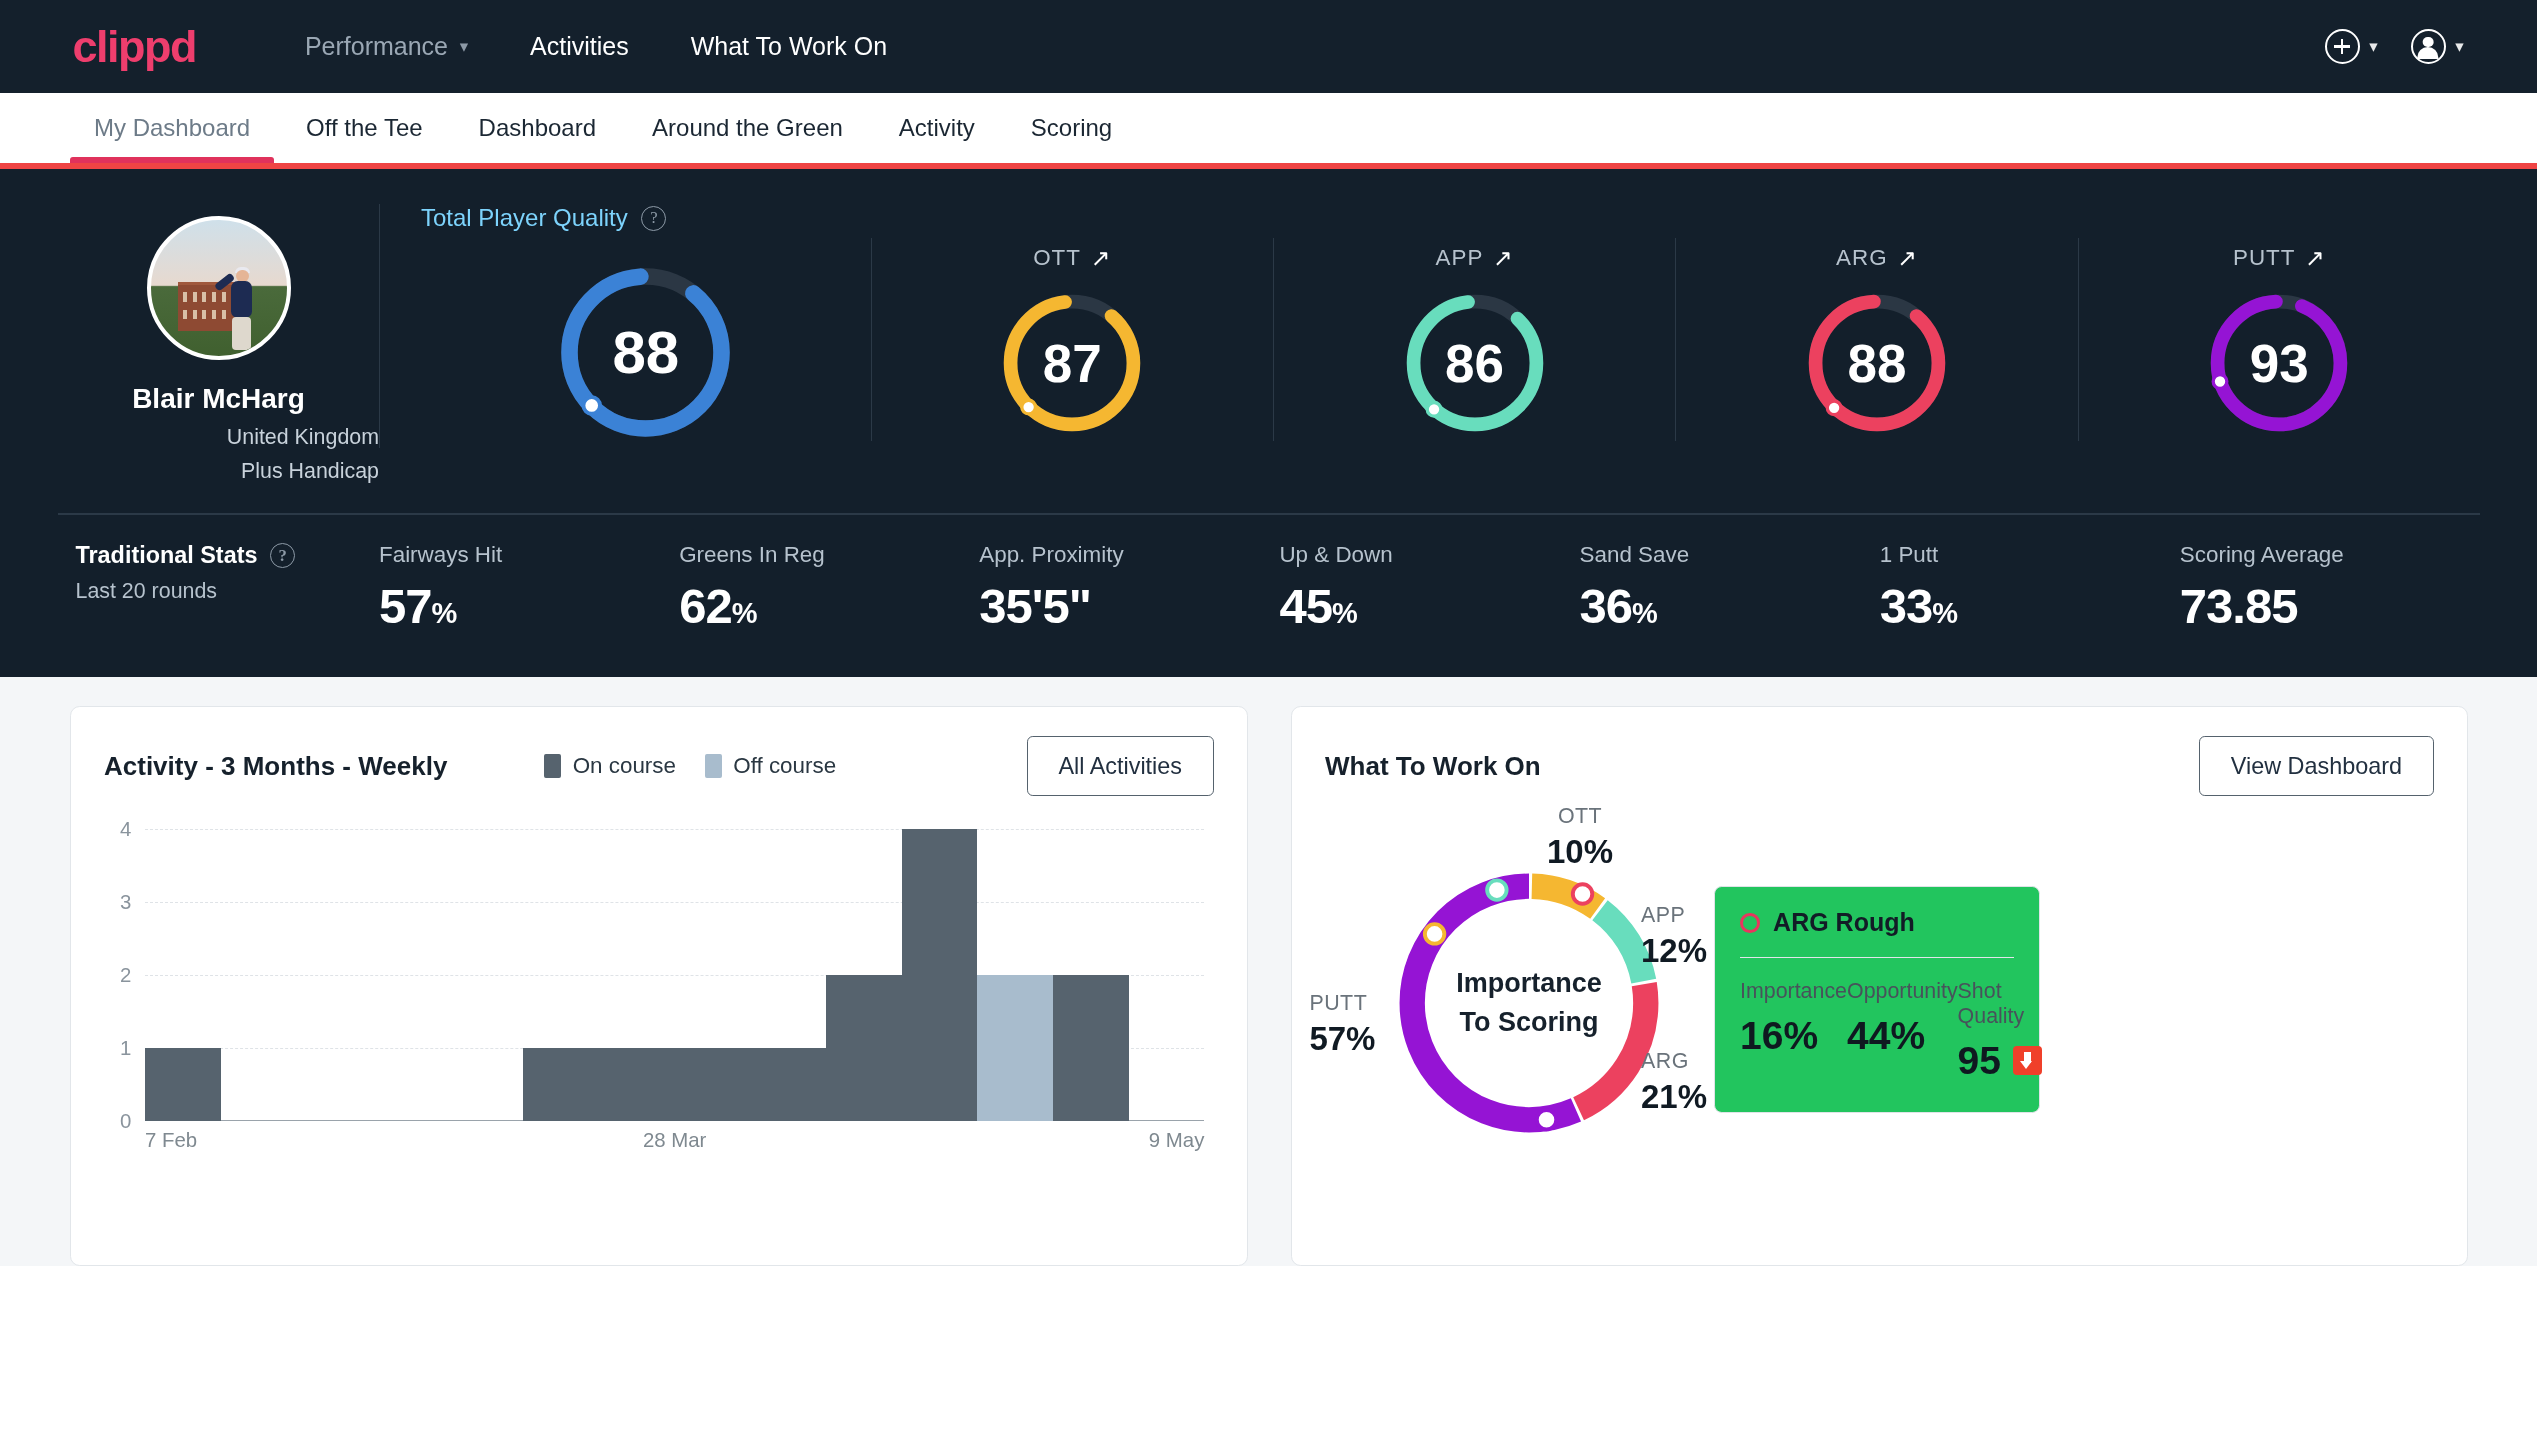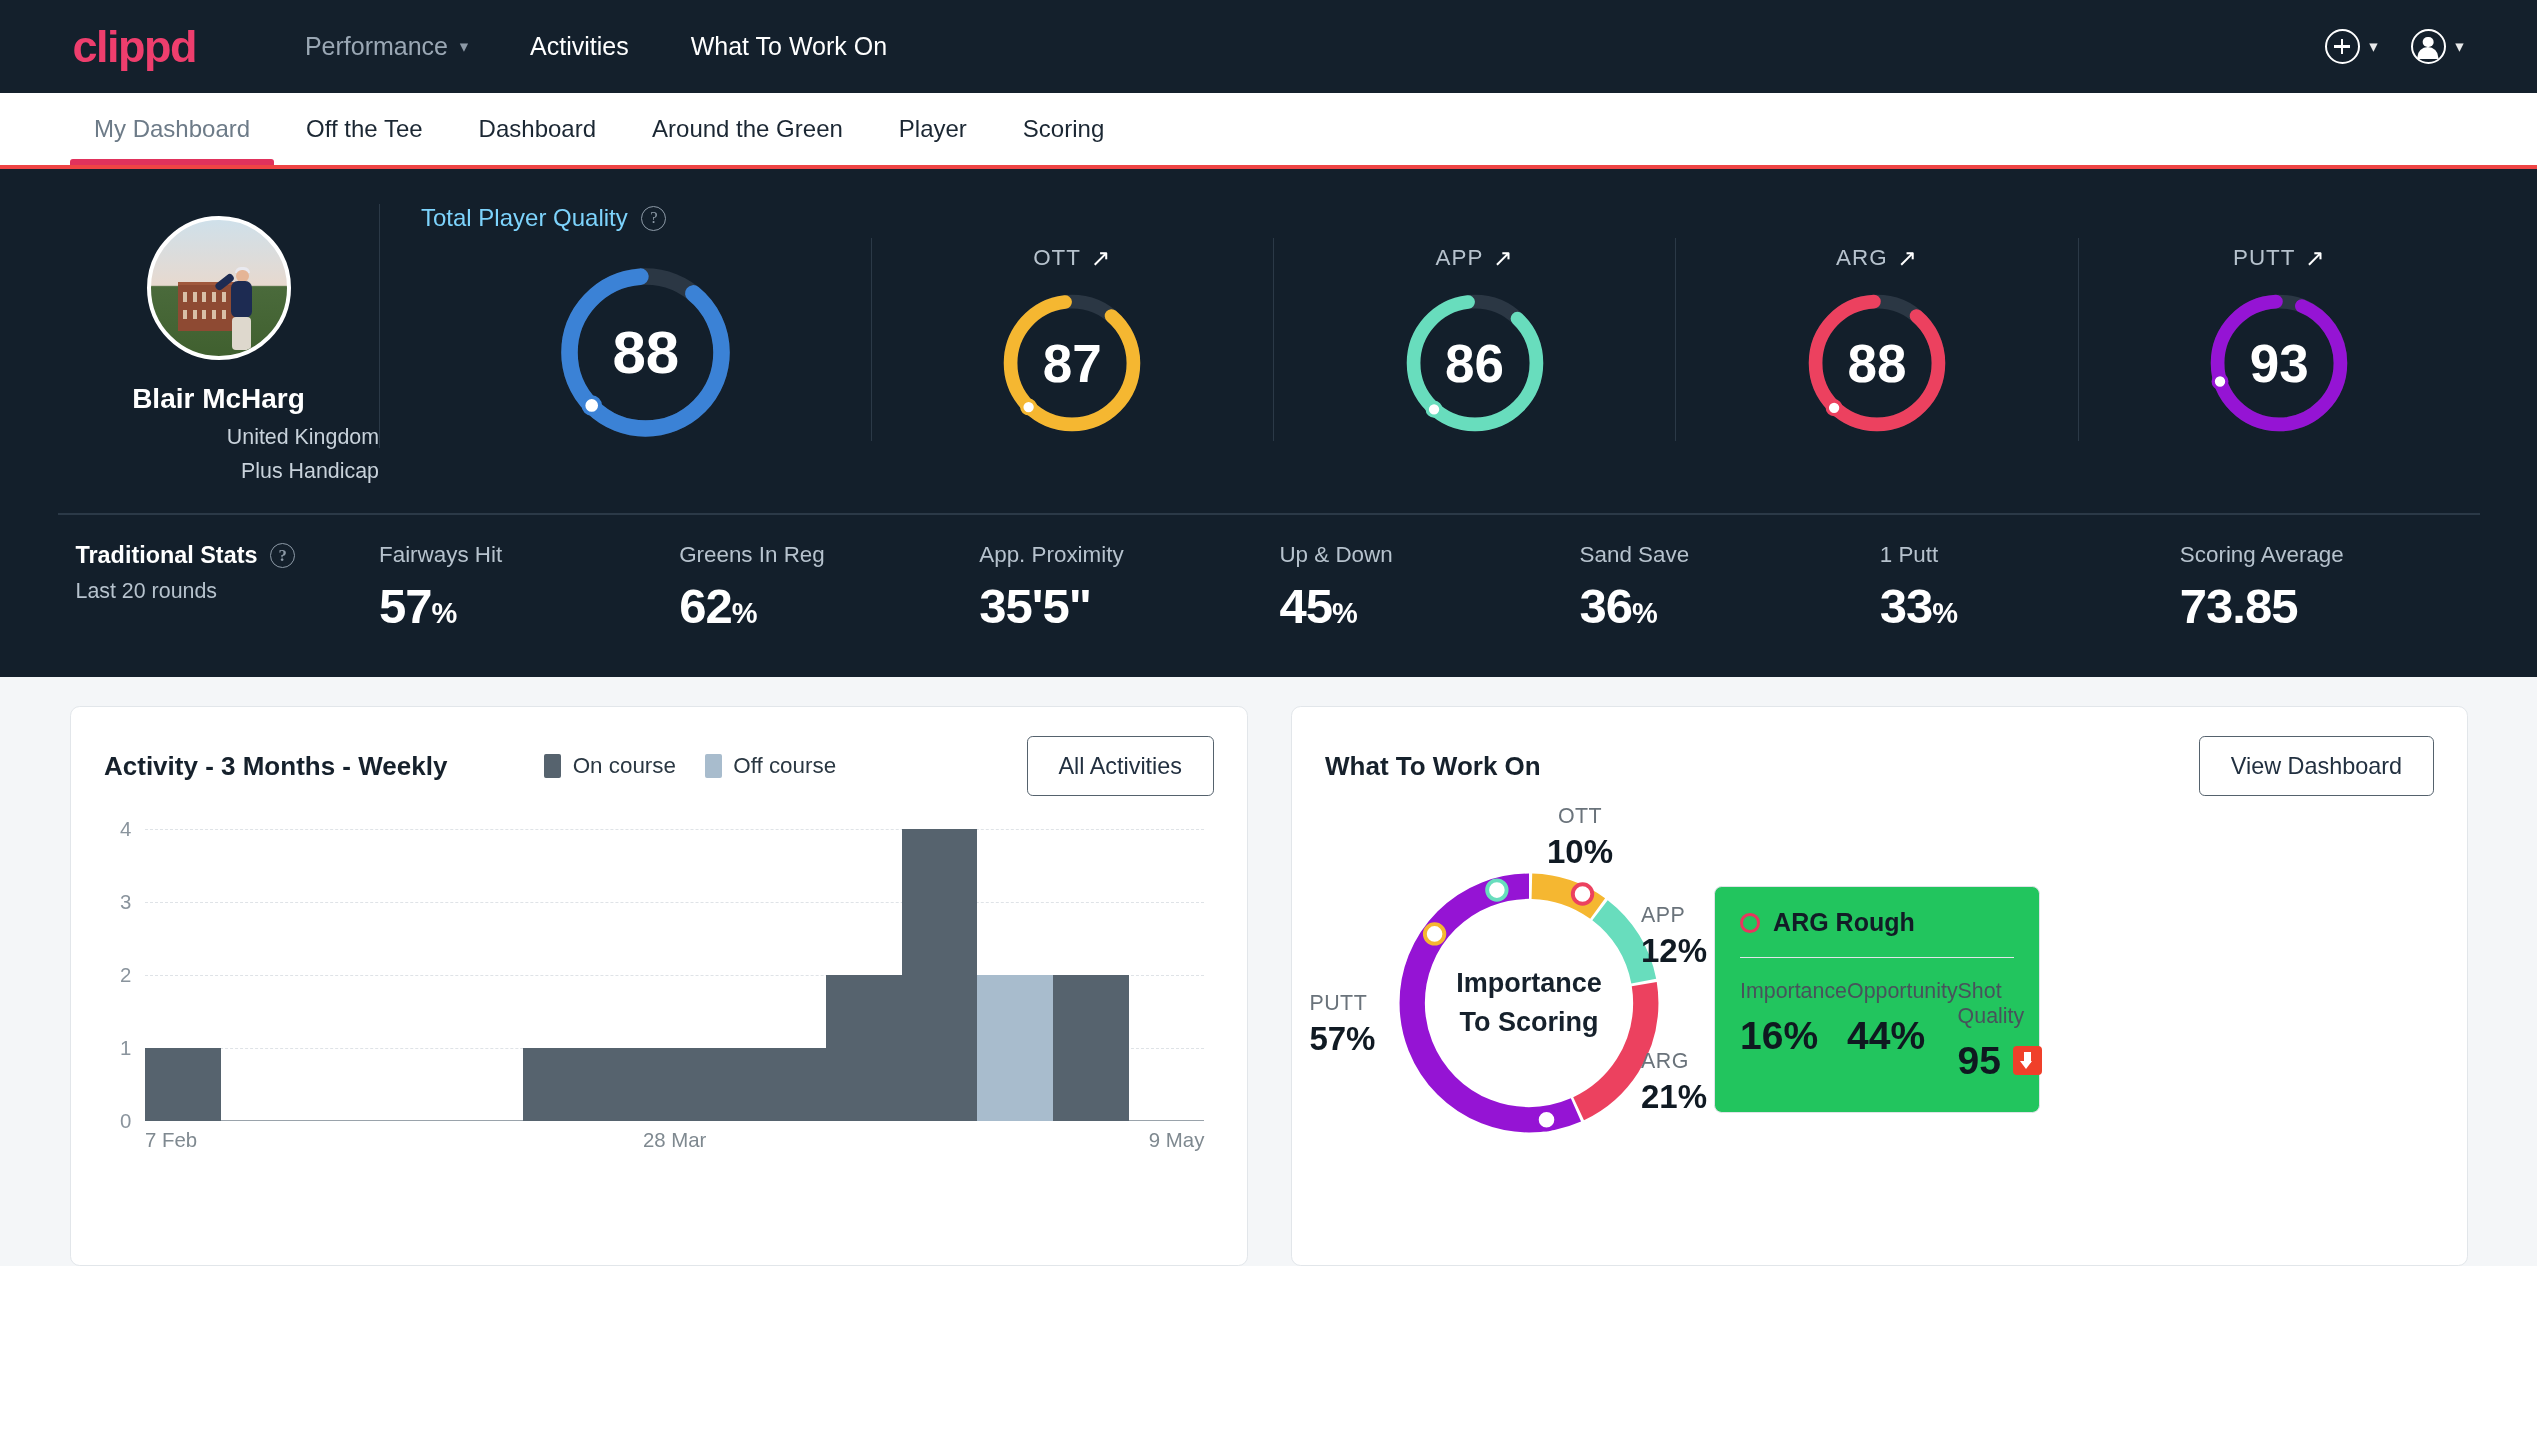--- a/index.html
+++ b/index.html
@@ -39,21 +39,21 @@
     background: #fff; left: 50%; transform: translateX(-50%); top: 5.8px;
   }
   .circ-icon.user::after {
     content: ""; position: absolute; width: 21.4px; height: 11.7px; border-radius: 10.7px 10.7px 0 0;
     background: #fff; left: 50%; transform: translateX(-50%); bottom: 2.9px;
   }
 
   
   .tabbar {
     height: 76px; background: #ffffff; display: flex; align-items: stretch;
-    padding: 0 66px; border-bottom: 4px solid #ef4444;
+    padding: 0 66px; border-bottom: 6px solid #ef4444;
   }
   .tab {
     display: flex; align-items: center; padding: 0 28px; font-size: 24px;
     color: #1b2733; position: relative; cursor: pointer; white-space: nowrap;
   }
   .tab.active { color: #6d7b88; }
   .tab.active::after {
     content: ""; position: absolute; left: 3.9px; right: 3.9px; bottom: 0;
     height: 5.8px; background: #e0325c; border-radius: 2.9px 2.9px 0 0;
   }
@@ -236,21 +236,21 @@
       <span class="caret">▾</span>
     </div>
   </div>
 </div>
 
 <div class="tabbar">
   <div class="tab active">My Dashboard</div>
   <div class="tab">Off the Tee</div>
   <div class="tab">Dashboard</div>
   <div class="tab">Around the Green</div>
-  <div class="tab">Player</div>
+  <div class="tab">Activity</div>
   <div class="tab">Scoring</div>
 </div>
 
 <div class="hero">
   <div class="hero-top">
     <div class="profile">
       <div class="avatar">
         <div class="bldg"></div>
         <div class="person">
           <div class="cap"></div>

